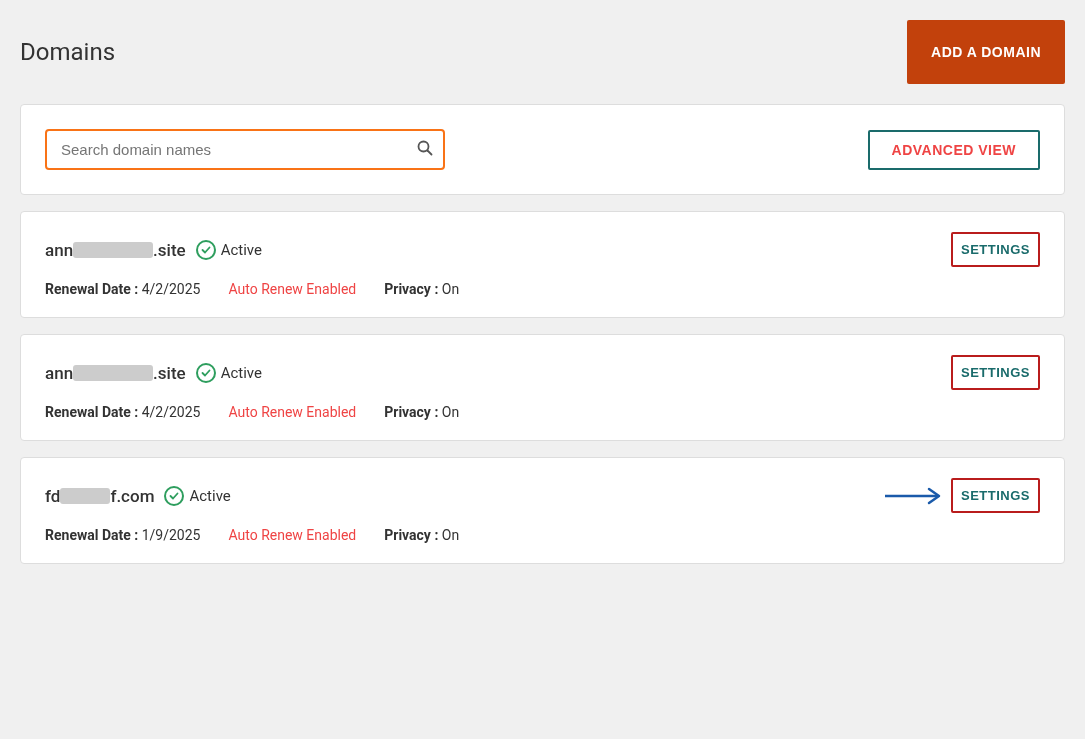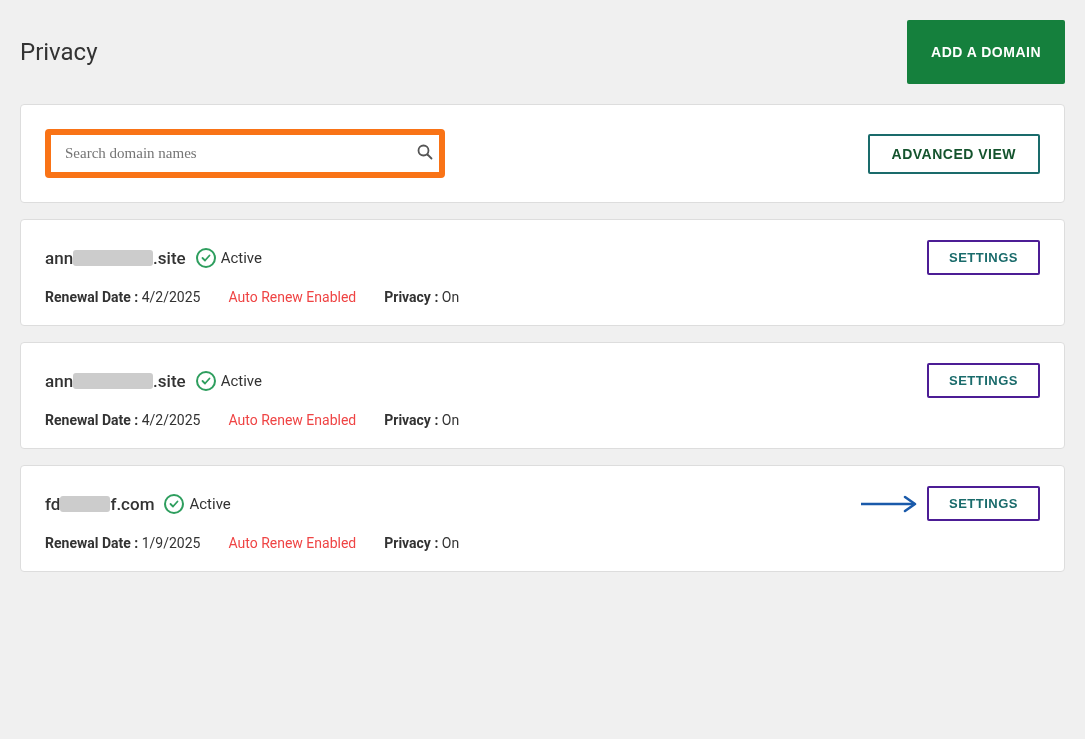--- a/index.html
+++ b/index.html
@@ -15,21 +15,21 @@
       align-items: center;
       justify-content: space-between;
       margin-bottom: 20px;
     }
     .page-title {
       font-size: 24px;
       font-weight: 400;
       color: #333;
     }
     .add-domain-btn {
-      background: #15803d;
+      background: #c2410c;
       color: #fff;
       border: none;
       padding: 24px 24px;
       font-size: 14px;
       font-weight: 700;
       letter-spacing: 0.5px;
       cursor: pointer;
       border-radius: 2px;
     }
 
@@ -47,38 +47,37 @@
       align-items: center;
       justify-content: space-between;
     }
     .search-wrapper {
       position: relative;
       width: 400px;
     }
     .search-input {
       width: 100%;
       padding: 10px 60px 10px 14px;
-      border: 6px solid #f97316;
+      border: 2px solid #f97316;
       border-radius: 4px;
       font-size: 15px;
       color: #555;
       outline: none;
-      font-family: Liberation Serif, serif;
     }
     .search-icon-wrap {
       position: absolute;
       right: 12px;
       top: 50%;
       transform: translateY(-50%);
       color: #555;
       pointer-events: none;
     }
     .advanced-view-btn {
       background: #fff;
-      color: #14532d;
+      color: #ef4444;
       border: 2px solid #1a6b6b;
       padding: 10px 22px;
       font-size: 14px;
       font-weight: 700;
       letter-spacing: 0.5px;
       cursor: pointer;
       border-radius: 2px;
     }
 
     
@@ -128,22 +127,22 @@
       border: 2px solid #2e9e5e;
       display: flex;
       align-items: center;
       justify-content: center;
       color: #2e9e5e;
       font-size: 11px;
     }
     .settings-btn {
       background: #fff;
       color: #1a6b6b;
-      border: 2px solid #4c1d95;
-      padding: 8px 20px;
+      border: 2px solid #b91c1c;
+      padding: 8px 8px;
       font-size: 13px;
       font-weight: 700;
       letter-spacing: 0.5px;
       cursor: pointer;
       border-radius: 2px;
     }
 
     .domain-row-bottom {
       display: flex;
       align-items: center;
@@ -174,21 +173,21 @@
     }
     .blue-arrow svg {
       width: 60px;
       height: 24px;
     }
   </style>
 </head>
 <body>
 
 <div class="page-header">
-  <h1 class="page-title">Privacy</h1>
+  <h1 class="page-title">Domains</h1>
   <button class="add-domain-btn">ADD A DOMAIN</button>
 </div>
 
 <div class="card search-card">
   <div class="search-wrapper">
     <input class="search-input" type="text" placeholder="Search domain names" style="">
     <span class="search-icon-wrap">
       <svg width="16" height="16" viewBox="0 0 16 16" fill="none" xmlns="http://www.w3.org/2000/svg">
         <circle cx="6.5" cy="6.5" r="5" stroke="#555" stroke-width="1.8"></circle>
         <line x1="10.5" y1="10.5" x2="14.5" y2="14.5" stroke="#555" stroke-width="1.8" stroke-linecap="round"></line>

